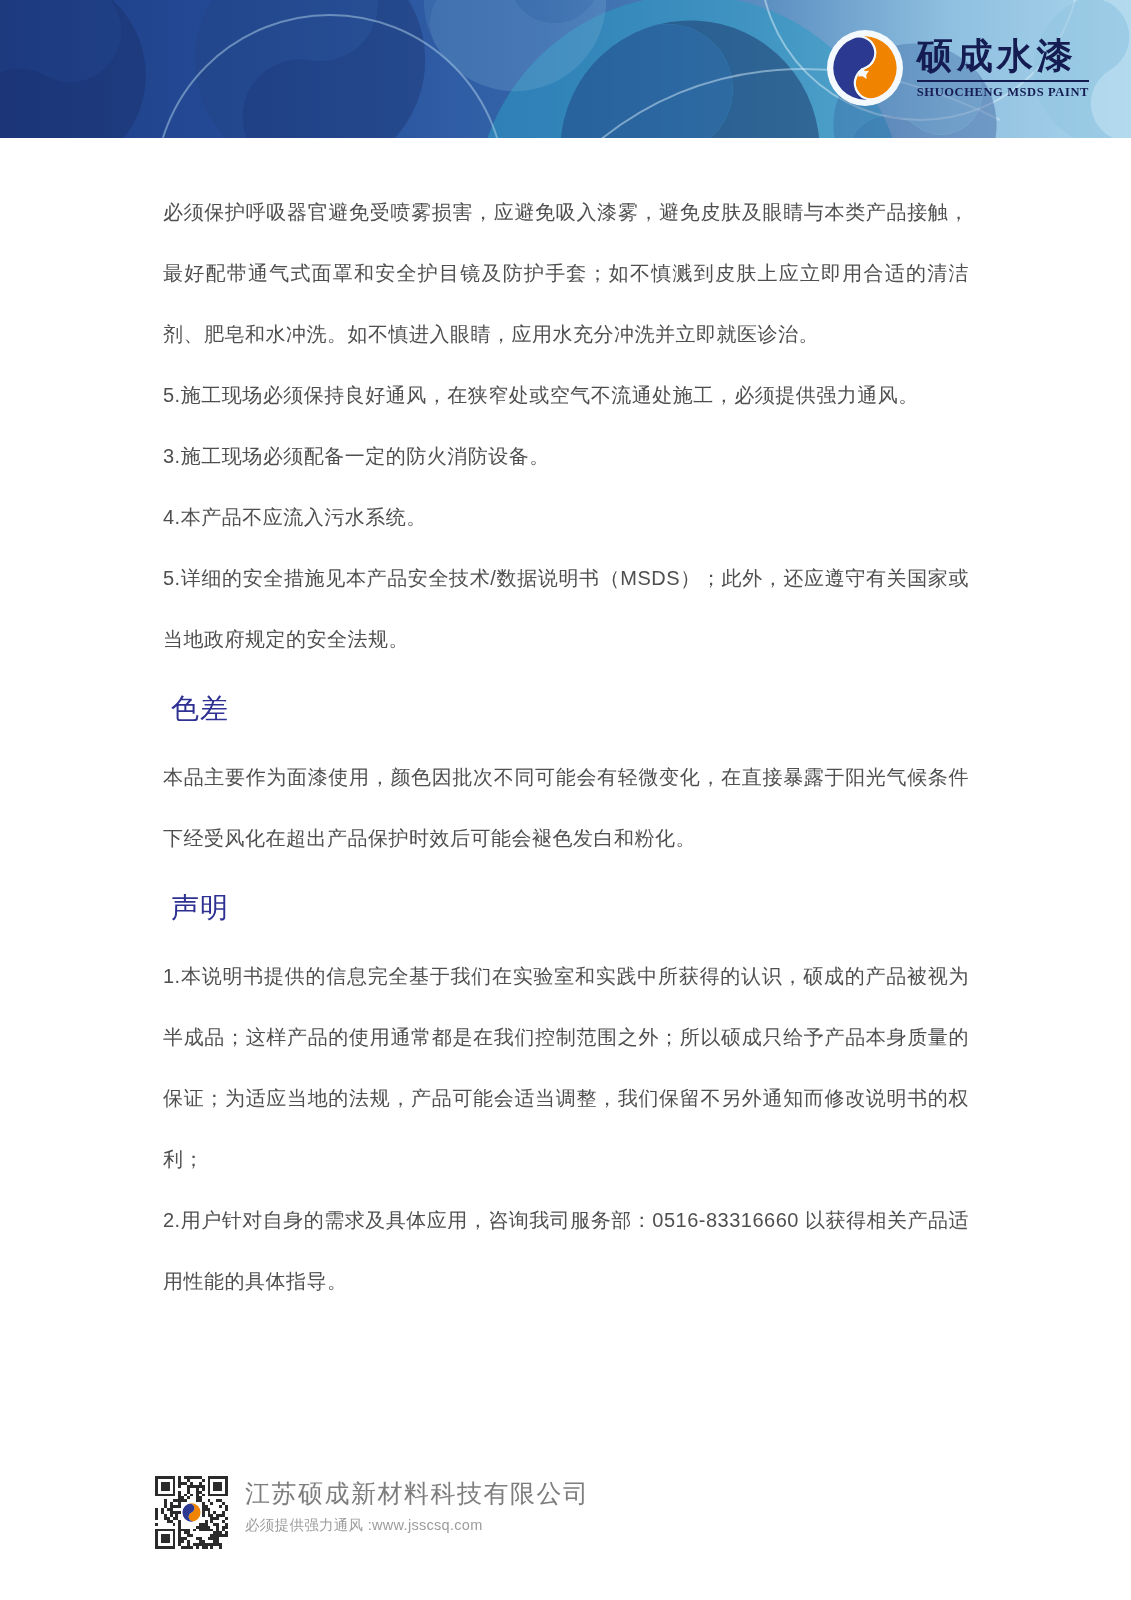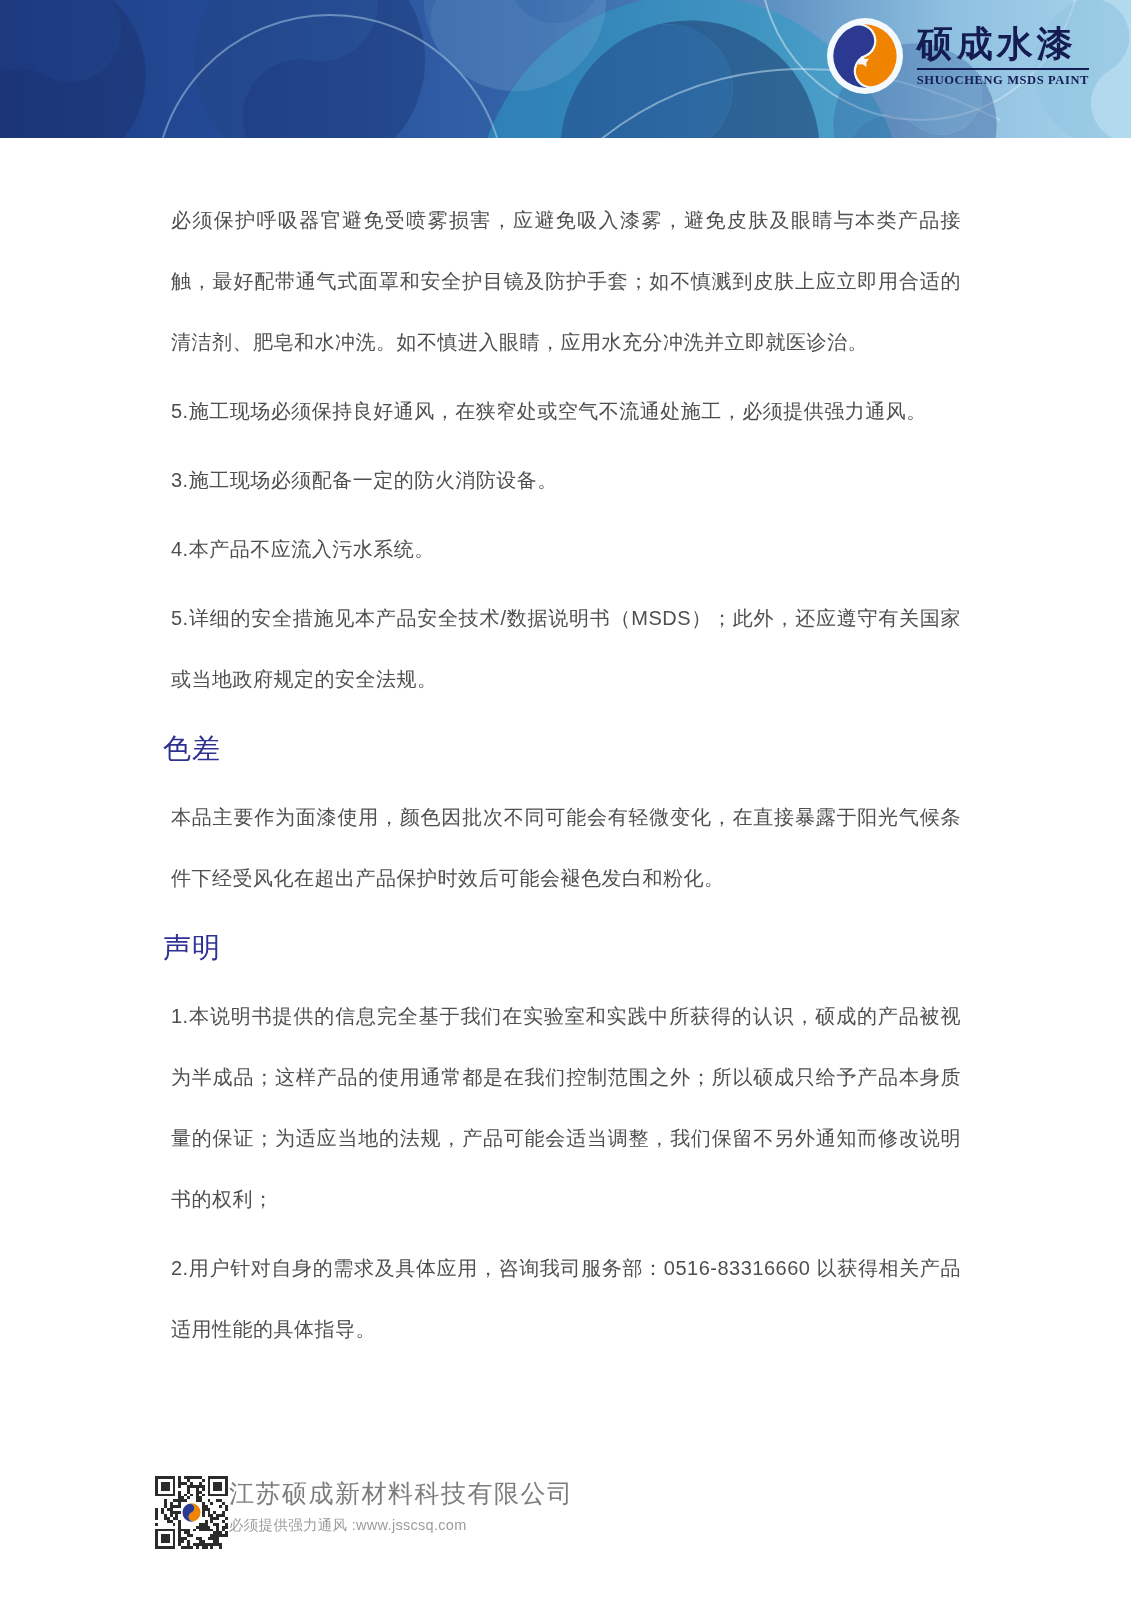--- a/index.html
+++ b/index.html
@@ -13,21 +13,21 @@
   
   .header {
     position: absolute; top: 0; left: 0; width: 1131px; height: 138px;
     background: linear-gradient(90deg, #1e3c85 0%, #27509c 28%, #3565aa 48%,
                 #5d90c2 68%, #8fc0e0 84%, #a9d4ec 100%);
     overflow: hidden;
   }
   .header .wm { position: absolute; top: 0; left: 0; }
 
   .brand {
-    position: absolute; top: 16px; right: 42px;
+    position: absolute; top: 28px; right: 42px;
     display: flex; align-items: center; gap: 12px;
   }
   .emblem-wrap { position: relative; width: 80px; height: 80px; }
   .emblem-wrap .disc {
     position: absolute; inset: 2px; border-radius: 50%;
     background: #f3f9fd;
   }
   .emblem-wrap svg { position: absolute; inset: 6px; transform: rotate(-22deg); }
   .brand-text { display: flex; flex-direction: column; }
   .brand-cn {
@@ -41,31 +41,31 @@
     font-weight: bold; font-size: 12.5px; line-height: 15px;
     letter-spacing: 0.6px; color: #141c52; margin-top: 3px;
   }
 
   
   .content {
     position: absolute; left: 163px; top: 182px; width: 806px;
     color: #4f4f4f; font-size: 20px; line-height: 61px;
     text-align: justify; letter-spacing: 0.5px;
   }
-  .content p { margin: 8px; }
+  .content p { margin: 0; }
   .sec-heading {
-    margin: 0; font-size: 28px; line-height: 61px;
+    margin: 8px; font-size: 28px; line-height: 61px;
     font-weight: normal; color: #2e3192; letter-spacing: 1px;
     text-align: left;
   }
 
   
   .footer {
     position: absolute; left: 155px; top: 1476px; width: 830px;
-    display: flex; align-items: flex-start; gap: 1px;
+    display: flex; align-items: flex-start; gap: 17px;
   }
   .qr-wrap { position: relative; width: 73px; height: 73px; flex: 0 0 auto; }
   .qr-wrap svg.qr { position: absolute; inset: 0; }
   .qr-center {
     position: absolute; left: 26px; top: 26px; width: 21px; height: 21px;
     background: #ffffff; border-radius: 50%;
   }
   .qr-center svg { position: absolute; inset: 1px; transform: rotate(-22deg); }
   .footer-text { display: flex; flex-direction: column; }
   .f-company {

